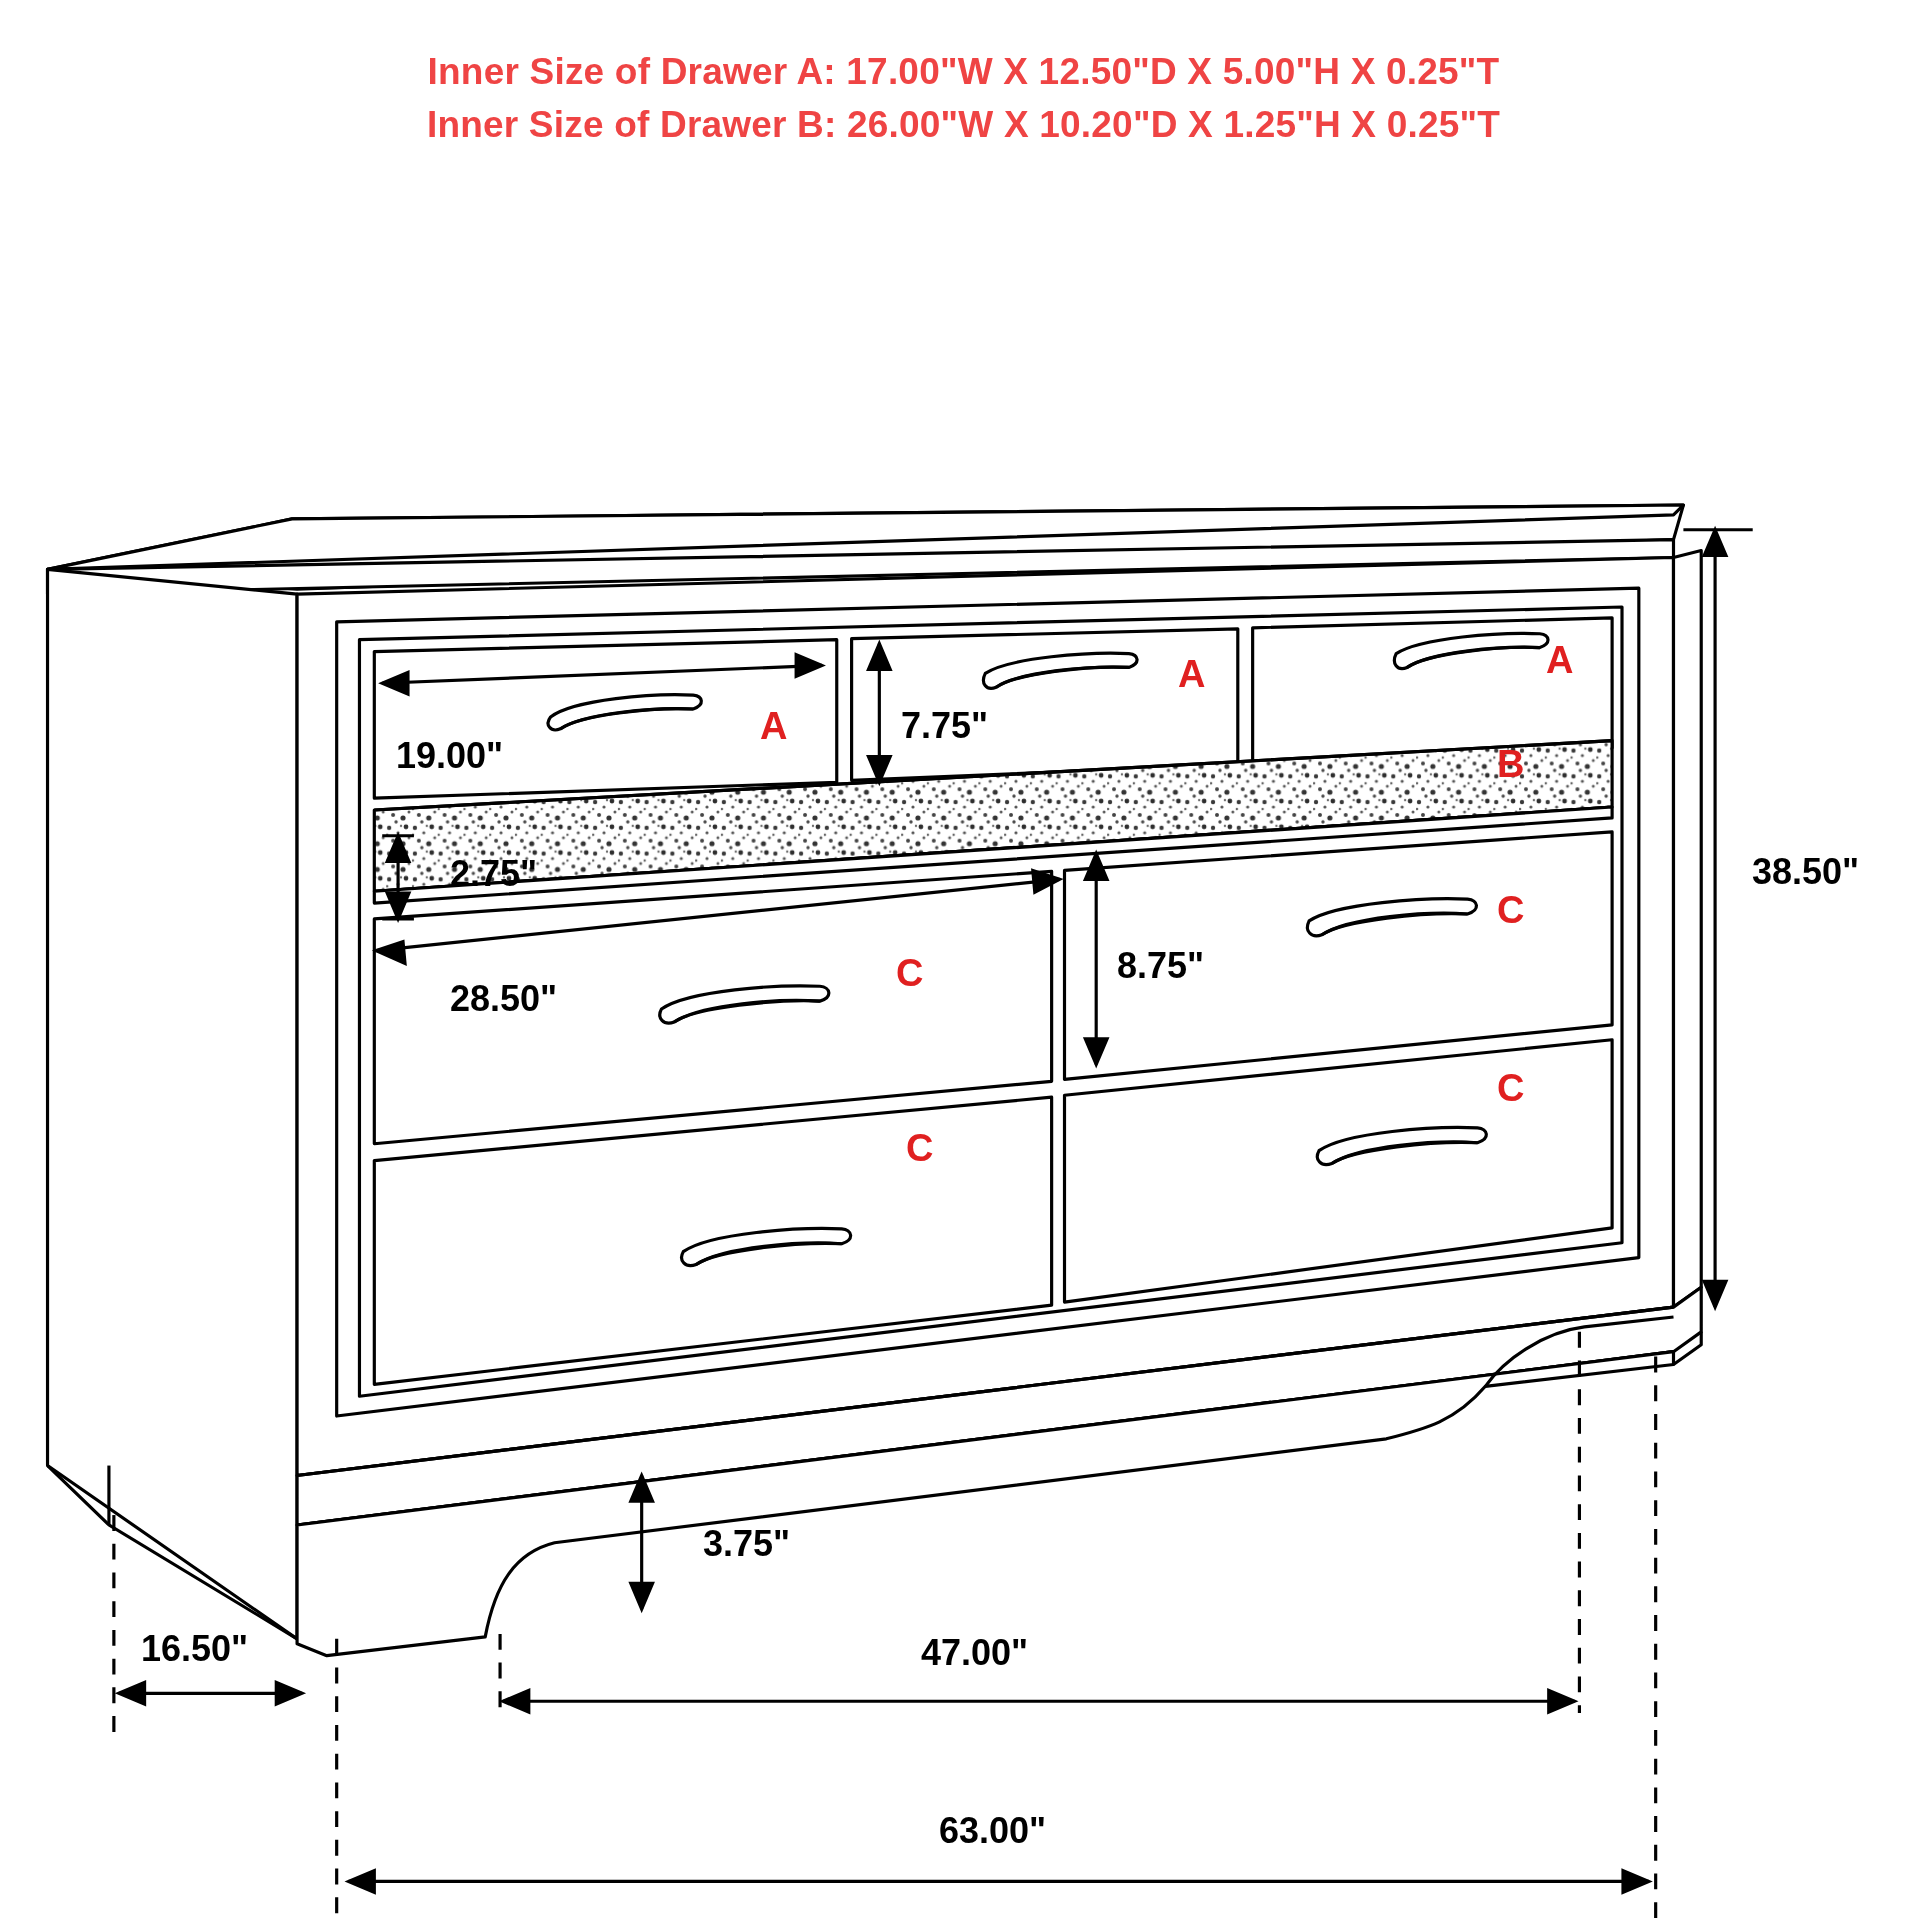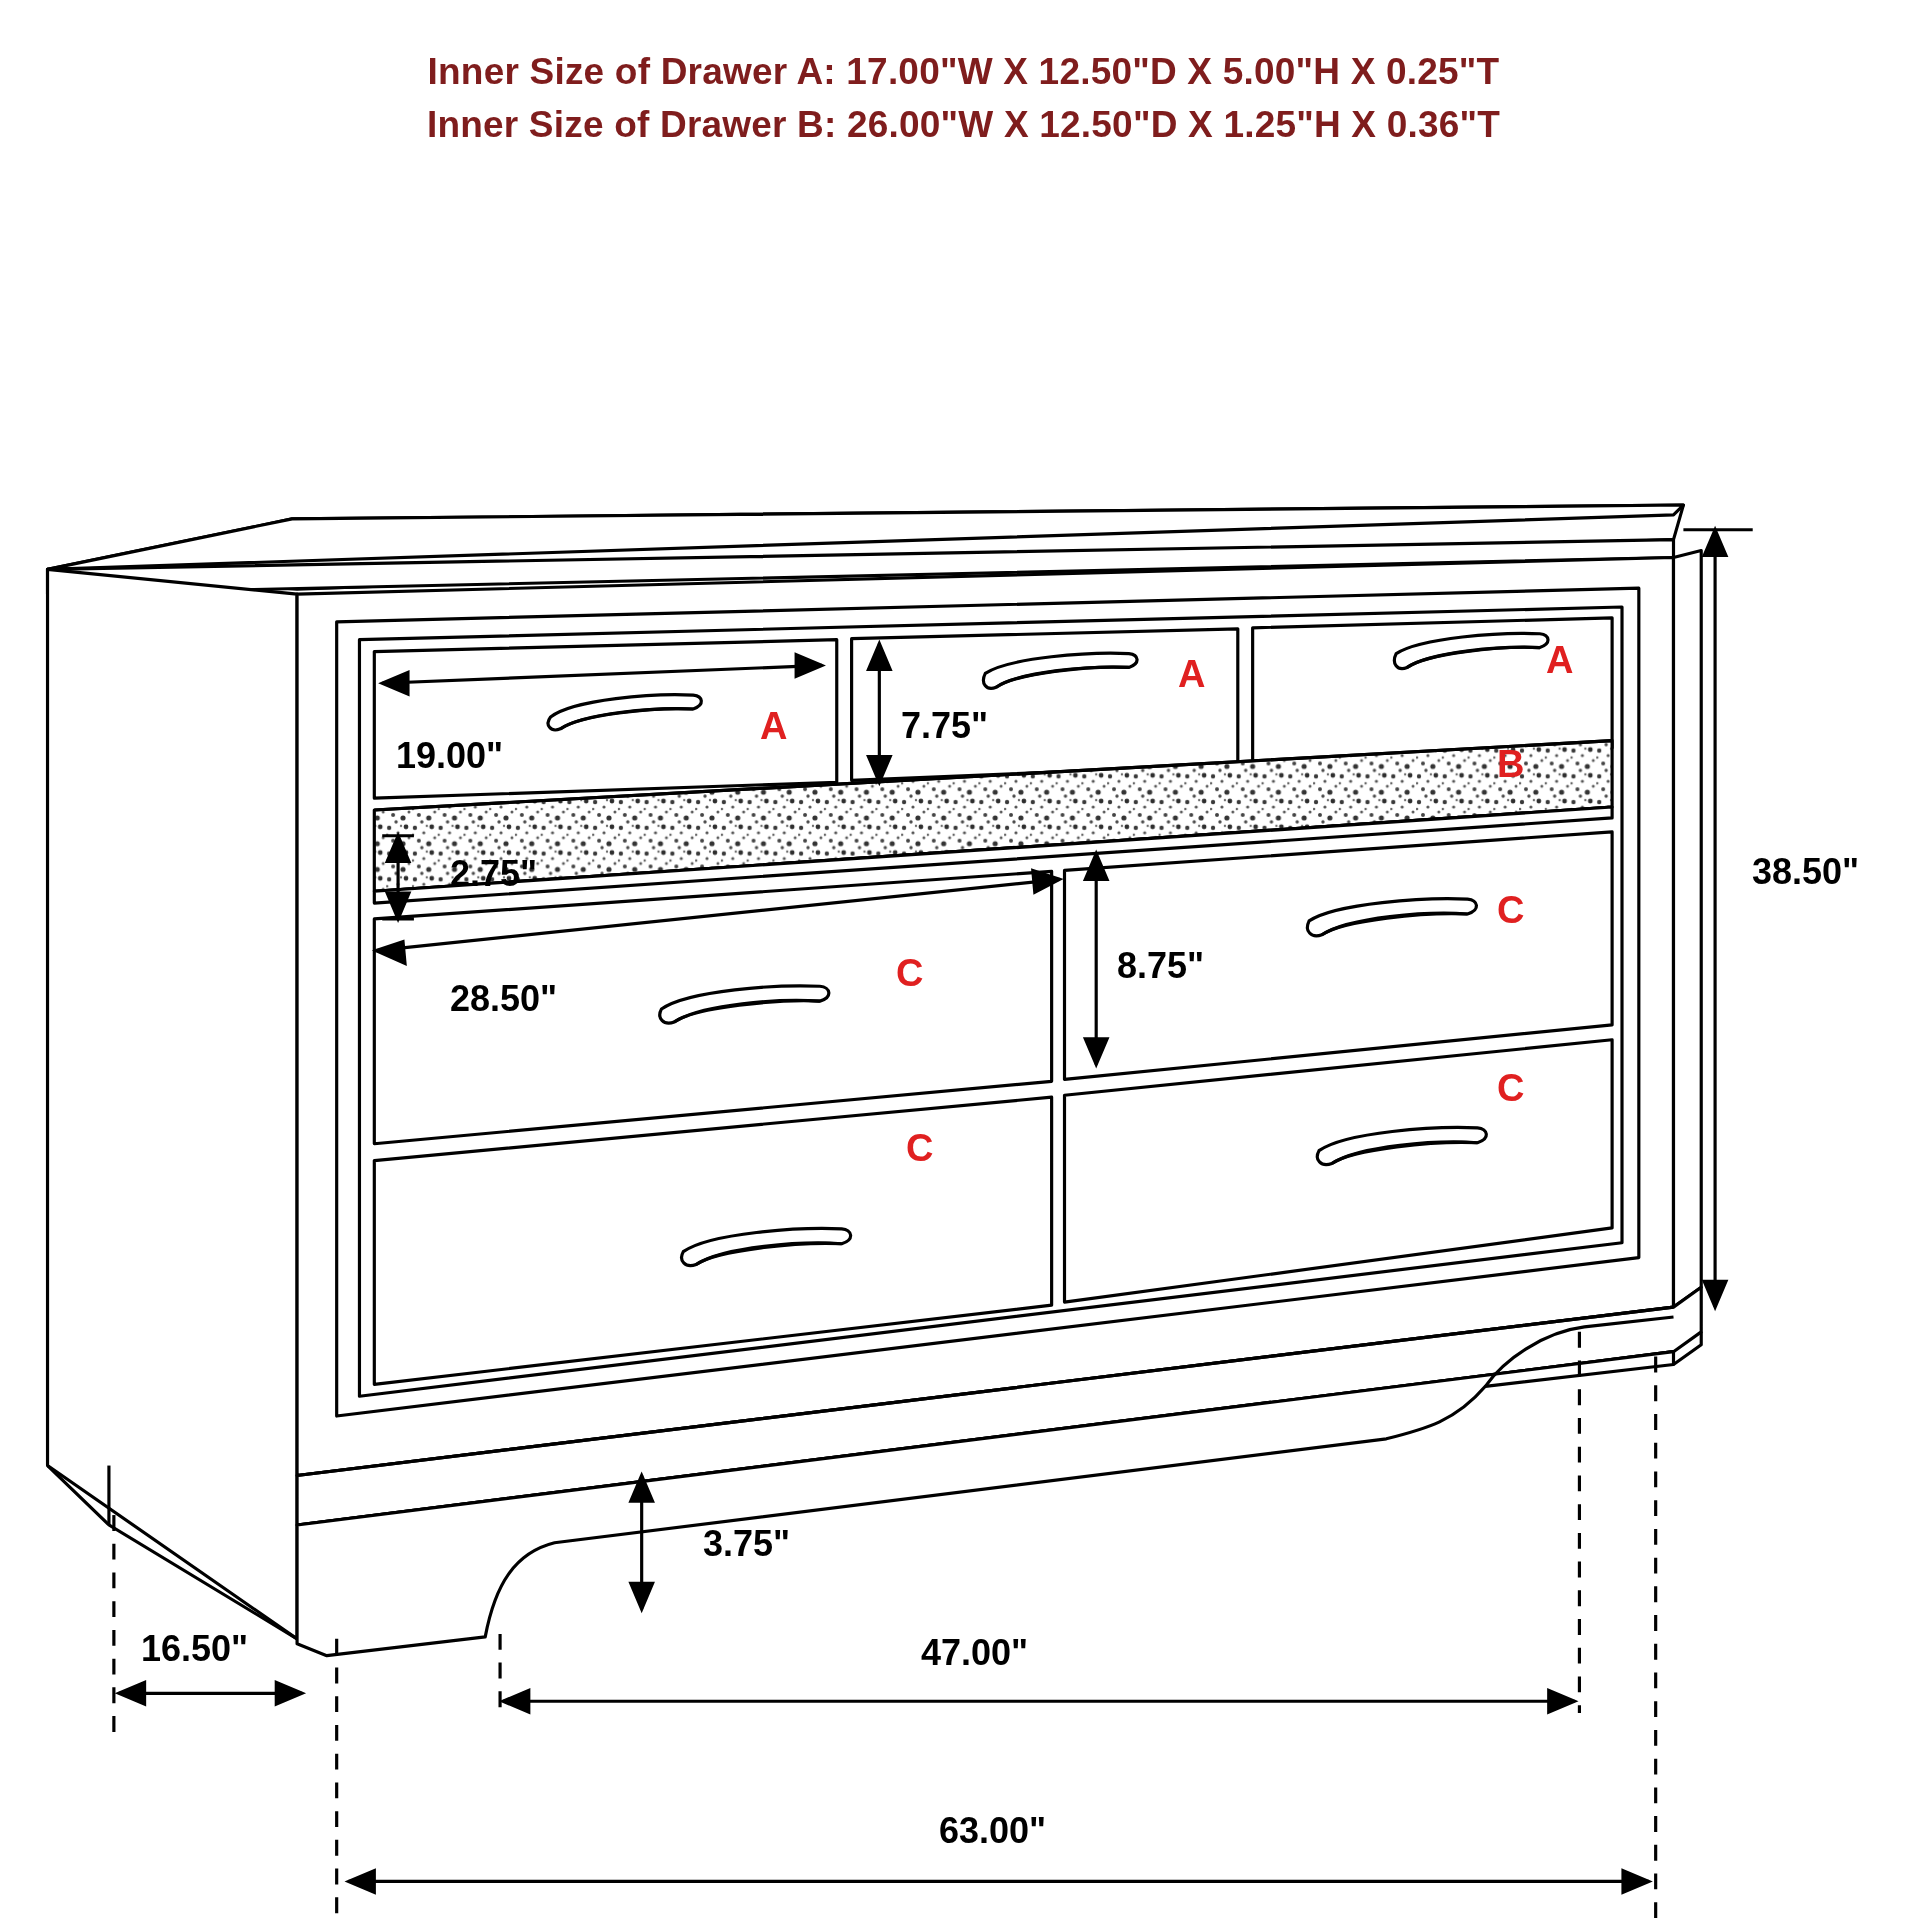--- a/index.html
+++ b/index.html
@@ -1,28 +1,28 @@
 <!DOCTYPE html>
 <html><head>
 <meta charset="utf-8">
 <style>
   html,body{margin:0;padding:0;background:#ffffff;}
   body{width:1927px;height:1927px;font-family:"Liberation Sans",sans-serif;position:relative;overflow:hidden;}
-  .spec-line{font-size:37px;font-weight:bold;color:#7f1d1d;text-align:center;letter-spacing:0.2px;line-height:1.42;}
+  .spec-line{font-size:37px;font-weight:bold;color:#ef4444;text-align:center;letter-spacing:0.2px;line-height:1.42;}
   #spec-block{position:absolute;left:0;top:46px;width:1927px;}
   .dim{position:absolute;font-size:36px;font-weight:bold;color:#000;white-space:nowrap;}
   .lab{position:absolute;font-size:38px;font-weight:bold;color:#e02020;white-space:nowrap;}
   svg{position:absolute;left:0;top:0;}
 </style>
 </head>
 <body>
 
 <div id="spec-block">
   <div class="spec-line">Inner Size of Drawer A: 17.00"W X 12.50"D X 5.00"H X 0.25"T</div>
-  <div class="spec-line">Inner Size of Drawer B: 26.00"W X 12.50"D X 1.25"H X 0.36"T</div>
+  <div class="spec-line">Inner Size of Drawer B: 26.00"W X 10.20"D X 1.25"H X 0.25"T</div>
 </div>
 
 <svg width="1927" height="1927" viewBox="0 0 1946 1946">
   <defs>
     <pattern id="speckle" patternUnits="userSpaceOnUse" width="26" height="26">
       <rect width="26" height="26" fill="#ffffff"></rect>
       <circle cx="3" cy="4" r="2.2" fill="#3a3a3a"></circle>
       <circle cx="12" cy="9" r="1.6" fill="#555"></circle>
       <circle cx="20" cy="3" r="2.4" fill="#2e2e2e"></circle>
       <circle cx="7" cy="17" r="2.0" fill="#444"></circle>

